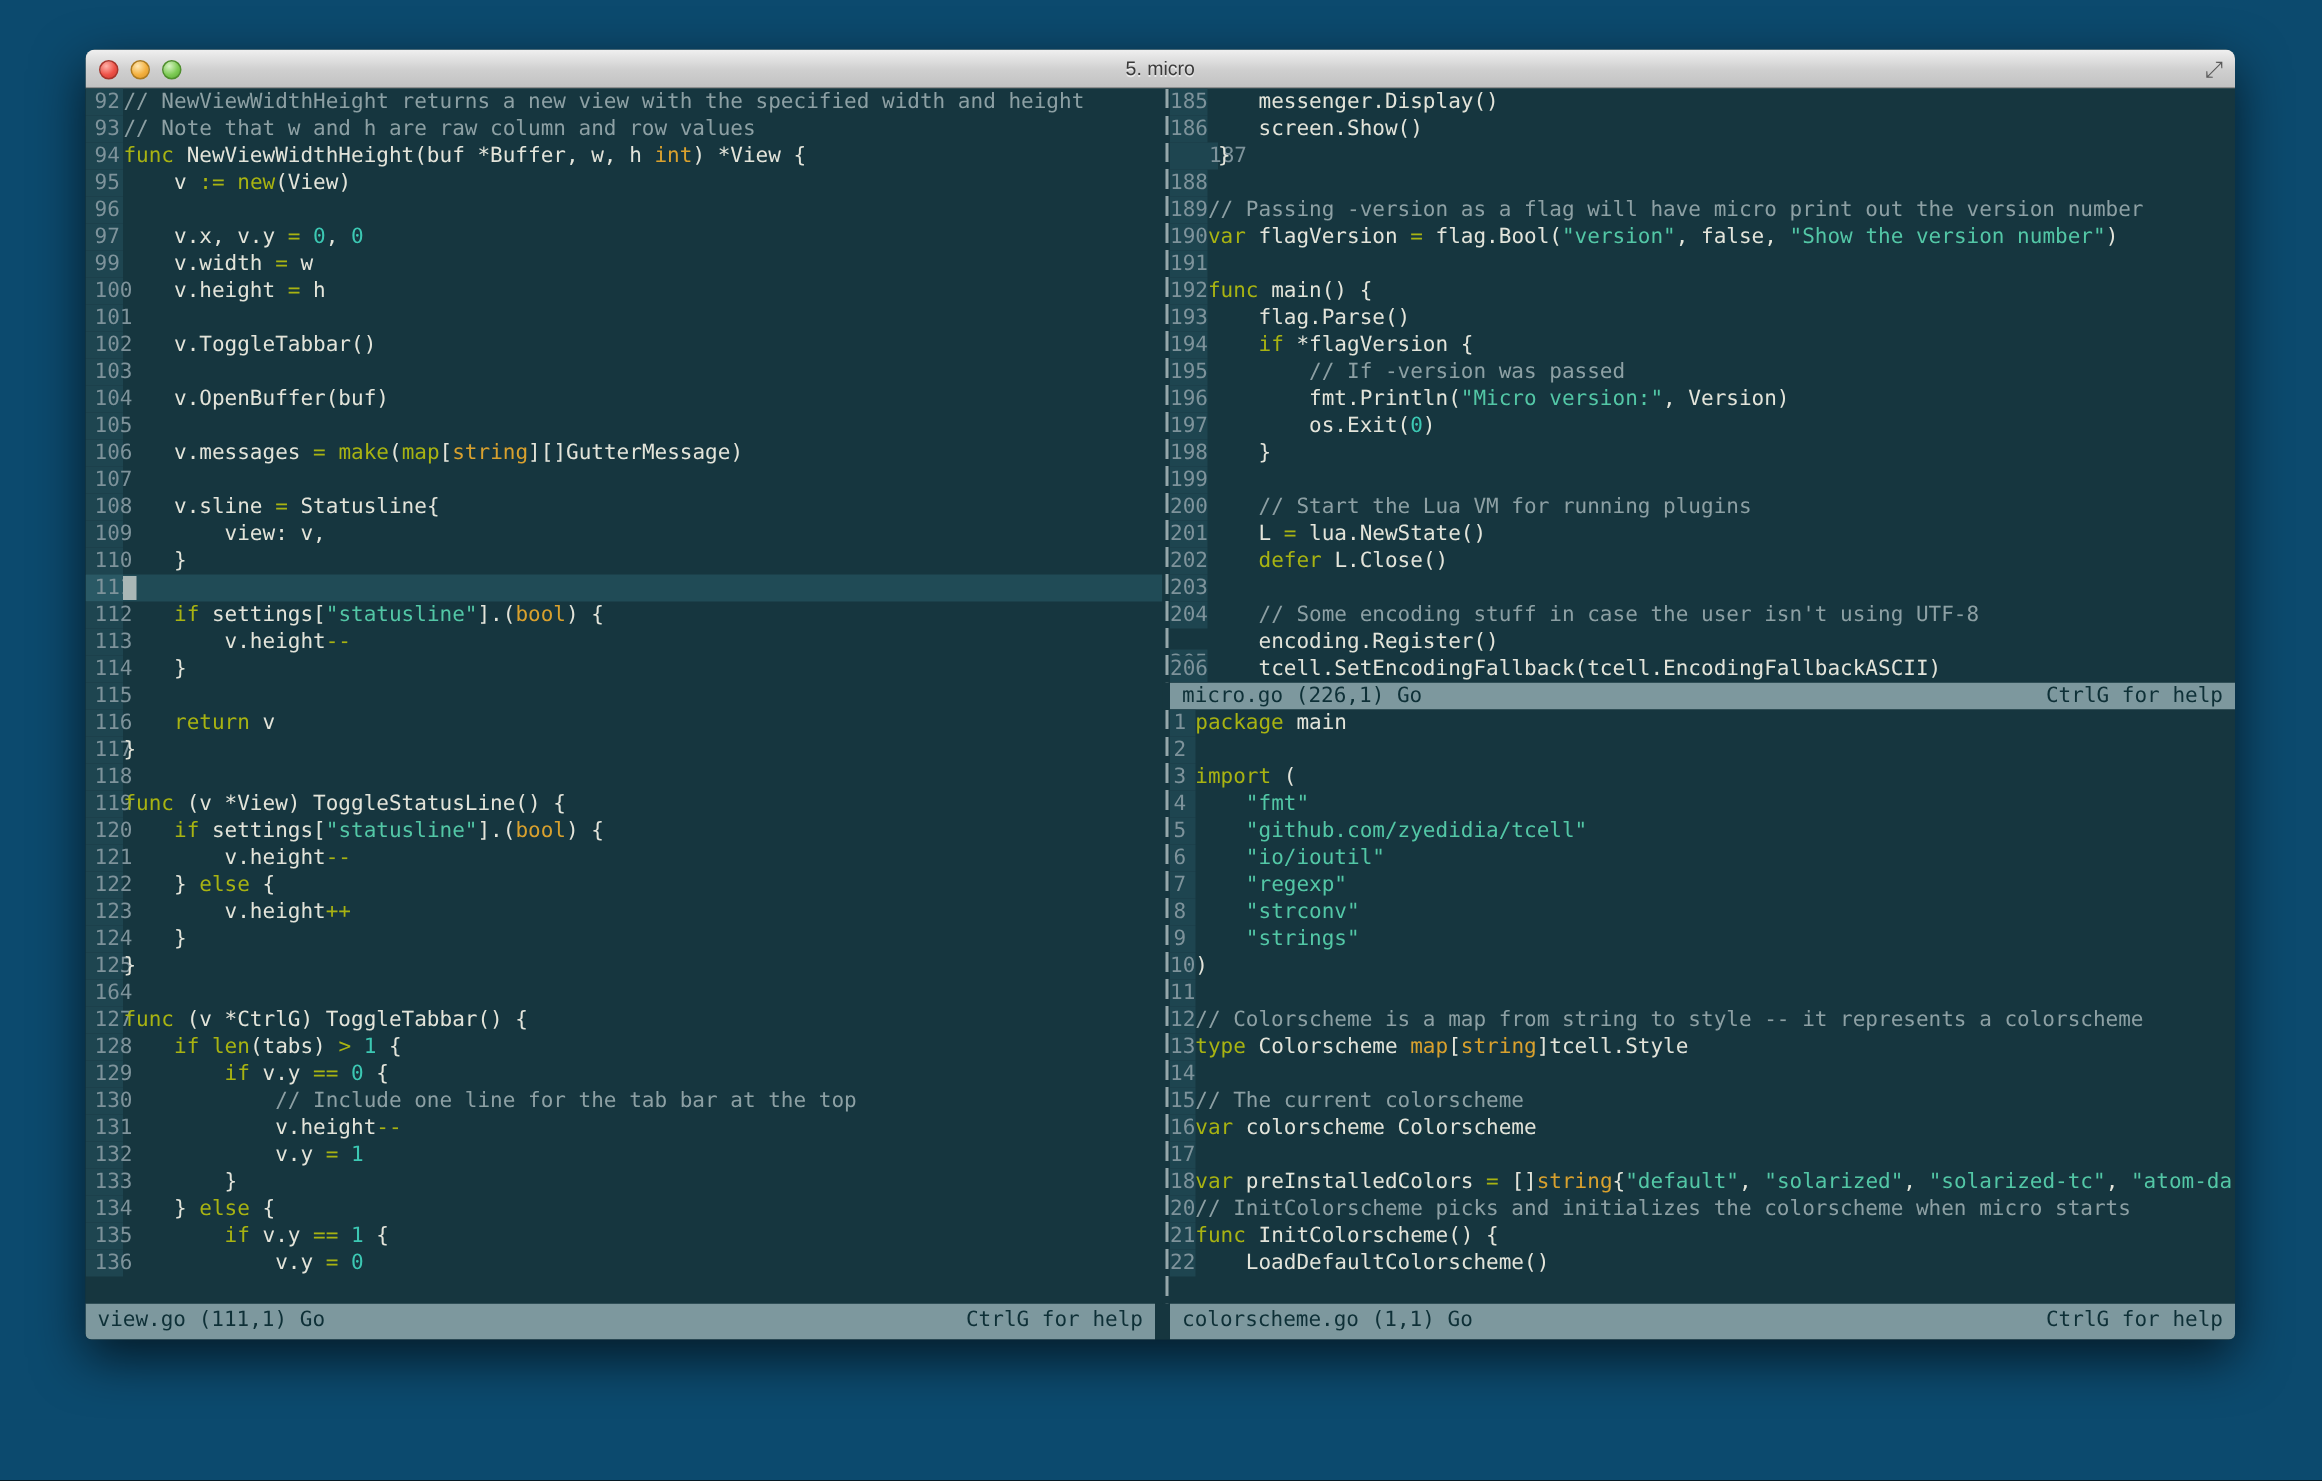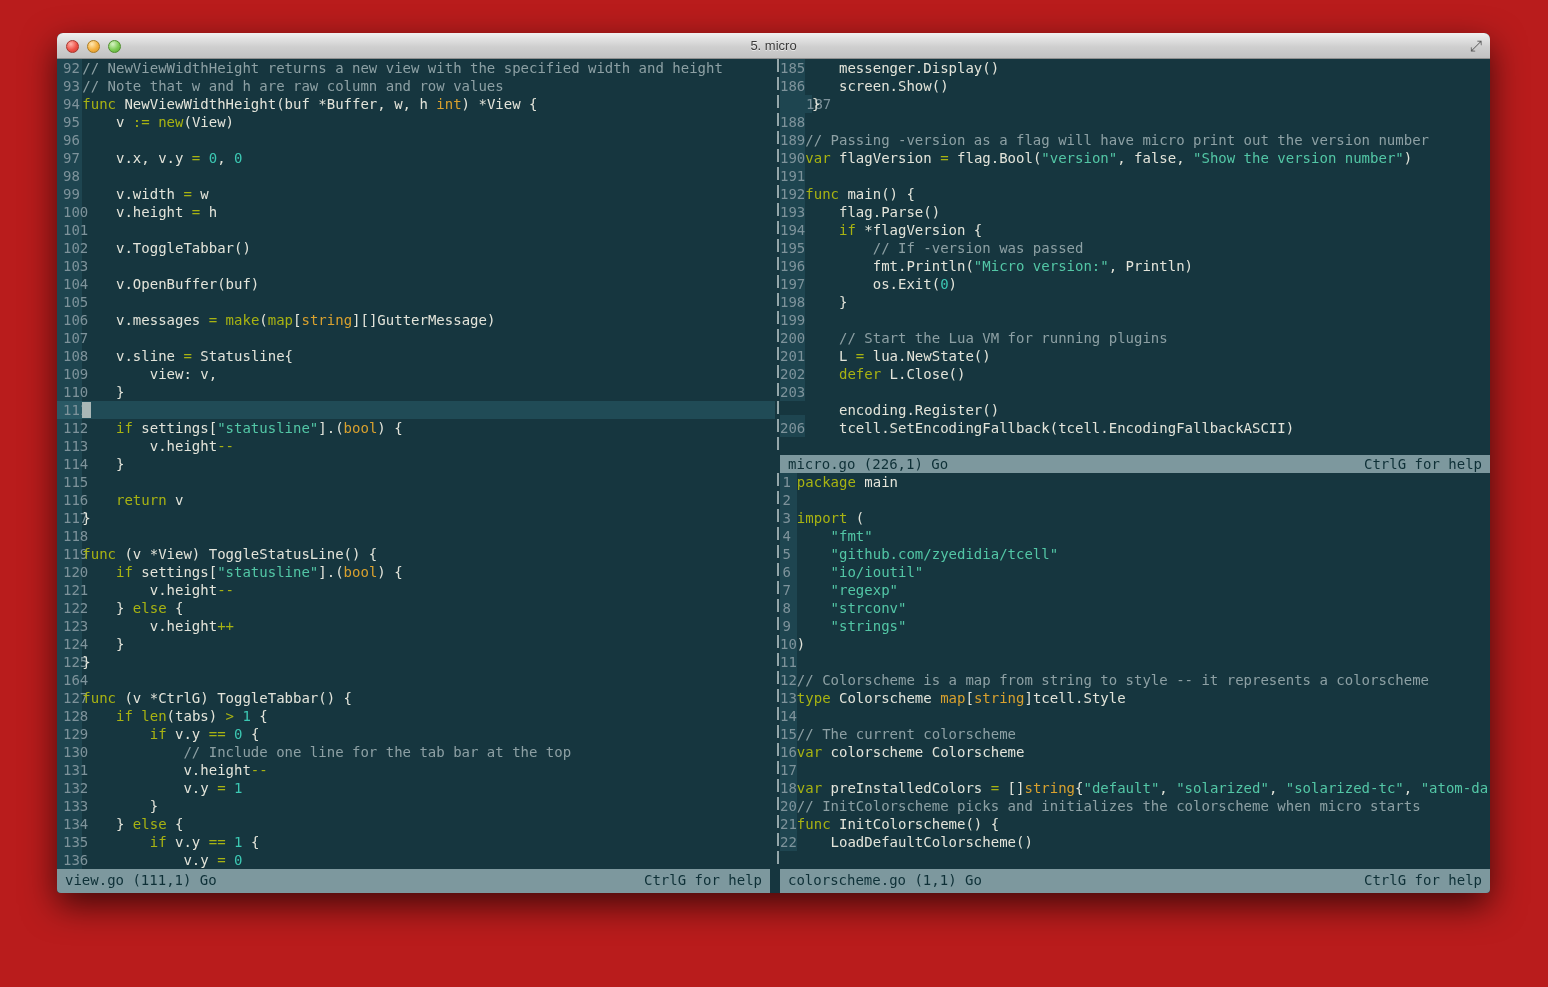--- a/index.html
+++ b/index.html
@@ -1,18 +1,18 @@
 <!DOCTYPE html>
 <html style="--c-bg: #16363f; --c-gutter: #1e4550; --c-curline: #204b56; --c-curline-gutter: #2a5965; --c-lnum: #7e939b; --c-text: #e3e4da; --c-comment: #8da0a4; --c-kw: #a8b312; --c-type: #d9a12e; --c-str: #53c7a6; --c-num: #3cc8b3; --c-status-bg: #7d989e; --c-status-text: #0e3037; --c-divider: #95a7aa; --c-cursor: #a9b7b6;"><head>
 <meta charset="utf-8">
 <style>
   * { margin:0; padding:0; box-sizing:border-box; }
   html,body { background:#000; }
   .screen {
-    position:relative; width:1548px; height:987px; background:#b91c1c;
+    position:relative; width:1548px; height:987px; background:#0c4a6e;
     font-family:"DejaVu Sans Mono", monospace; overflow:hidden;
   }
   .window {
     position:absolute; left:57px; top:33px; width:1433px; height:860px;
     border-radius:6px 6px 4px 4px; overflow:hidden;
     background:var(--c-bg); box-shadow:0 12px 34px rgba(0,0,0,0.65);
   }
   
   .titlebar {
     position:relative; height:26px;
@@ -92,21 +92,20 @@
     <div class="editor">
 
       <div class="col left">
         <div class="pane h45" id="pane-left">
             <div class="row"><span class="lnum" style="width: 3ch;">92</span><span class="code"><span class="tok-c">// NewViewWidthHeight returns a new view with the specified width and height</span></span></div>
             <div class="row"><span class="lnum" style="width: 3ch;">93</span><span class="code"><span class="tok-c">// Note that w and h are raw column and row values</span></span></div>
             <div class="row"><span class="lnum" style="width: 3ch;">94</span><span class="code"><span class="tok-k">func</span><span class="tok-t"> NewViewWidthHeight(buf *Buffer, w, h </span><span class="tok-y">int</span><span class="tok-t">) *View {</span></span></div>
             <div class="row"><span class="lnum" style="width: 3ch;">95</span><span class="code"><span class="tok-t">    v </span><span class="tok-k">:=</span><span class="tok-t"> </span><span class="tok-k">new</span><span class="tok-t">(View)</span></span></div>
             <div class="row"><span class="lnum" style="width: 3ch;">96</span><span class="code"></span></div>
             <div class="row"><span class="lnum" style="width: 3ch;">97</span><span class="code"><span class="tok-t">    v.x, v.y </span><span class="tok-k">=</span><span class="tok-t"> </span><span class="tok-n">0</span><span class="tok-t">, </span><span class="tok-n">0</span></span></div>
-            <div class="row"><span class="lnum" style="width: 3ch;">98</span><span class="code"></span></div>
             <div class="row"><span class="lnum" style="width: 3ch;">99</span><span class="code"><span class="tok-t">    v.width </span><span class="tok-k">=</span><span class="tok-t"> w</span></span></div>
             <div class="row"><span class="lnum" style="width: 3ch;">100</span><span class="code"><span class="tok-t">    v.height </span><span class="tok-k">=</span><span class="tok-t"> h</span></span></div>
             <div class="row"><span class="lnum" style="width: 3ch;">101</span><span class="code"></span></div>
             <div class="row"><span class="lnum" style="width: 3ch;">102</span><span class="code"><span class="tok-t">    v.ToggleTabbar()</span></span></div>
             <div class="row"><span class="lnum" style="width: 3ch;">103</span><span class="code"></span></div>
             <div class="row"><span class="lnum" style="width: 3ch;">104</span><span class="code"><span class="tok-t">    v.OpenBuffer(buf)</span></span></div>
             <div class="row"><span class="lnum" style="width: 3ch;">105</span><span class="code"></span></div>
             <div class="row"><span class="lnum" style="width: 3ch;">106</span><span class="code"><span class="tok-t">    v.messages </span><span class="tok-k">=</span><span class="tok-t"> </span><span class="tok-k">make</span><span class="tok-t">(</span><span class="tok-k">map</span><span class="tok-t">[</span><span class="tok-y">string</span><span class="tok-t">][]GutterMessage)</span></span></div>
             <div class="row"><span class="lnum" style="width: 3ch;">107</span><span class="code"></span></div>
             <div class="row"><span class="lnum" style="width: 3ch;">108</span><span class="code"><span class="tok-t">    v.sline </span><span class="tok-k">=</span><span class="tok-t"> Statusline{</span></span></div>
@@ -151,28 +150,29 @@
             <div class="row"><span class="lnum" style="width: 3ch;">186</span><span class="code"><span class="tok-t">    screen.Show()</span></span></div>
             <div class="row"><span class="lnum" style="width: 3ch; padding-left: 26px;">187</span><span class="code"><span class="tok-t">}</span></span></div>
             <div class="row"><span class="lnum" style="width: 3ch;">188</span><span class="code"></span></div>
             <div class="row"><span class="lnum" style="width: 3ch;">189</span><span class="code"><span class="tok-c">// Passing -version as a flag will have micro print out the version number</span></span></div>
             <div class="row"><span class="lnum" style="width: 3ch;">190</span><span class="code"><span class="tok-k">var</span><span class="tok-t"> flagVersion </span><span class="tok-k">=</span><span class="tok-t"> flag.Bool(</span><span class="tok-s">"version"</span><span class="tok-t">, false, </span><span class="tok-s">"Show the version number"</span><span class="tok-t">)</span></span></div>
             <div class="row"><span class="lnum" style="width: 3ch;">191</span><span class="code"></span></div>
             <div class="row"><span class="lnum" style="width: 3ch;">192</span><span class="code"><span class="tok-k">func</span><span class="tok-t"> main() {</span></span></div>
             <div class="row"><span class="lnum" style="width: 3ch;">193</span><span class="code"><span class="tok-t">    flag.Parse()</span></span></div>
             <div class="row"><span class="lnum" style="width: 3ch;">194</span><span class="code"><span class="tok-t">    </span><span class="tok-k">if</span><span class="tok-t"> *flagVersion {</span></span></div>
             <div class="row"><span class="lnum" style="width: 3ch;">195</span><span class="code"><span class="tok-c">        // If -version was passed</span></span></div>
-            <div class="row"><span class="lnum" style="width: 3ch;">196</span><span class="code"><span class="tok-t">        fmt.Println(</span><span class="tok-s">"Micro version:"</span><span class="tok-t">, Println)</span></span></div>
+            <div class="row"><span class="lnum" style="width: 3ch;">196</span><span class="code"><span class="tok-t">        fmt.Println(</span><span class="tok-s">"Micro version:"</span><span class="tok-t">, Version)</span></span></div>
             <div class="row"><span class="lnum" style="width: 3ch;">197</span><span class="code"><span class="tok-t">        os.Exit(</span><span class="tok-n">0</span><span class="tok-t">)</span></span></div>
             <div class="row"><span class="lnum" style="width: 3ch;">198</span><span class="code"><span class="tok-t">    }</span></span></div>
             <div class="row"><span class="lnum" style="width: 3ch;">199</span><span class="code"></span></div>
             <div class="row"><span class="lnum" style="width: 3ch;">200</span><span class="code"><span class="tok-c">    // Start the Lua VM for running plugins</span></span></div>
             <div class="row"><span class="lnum" style="width: 3ch;">201</span><span class="code"><span class="tok-t">    L </span><span class="tok-k">=</span><span class="tok-t"> lua.NewState()</span></span></div>
             <div class="row"><span class="lnum" style="width: 3ch;">202</span><span class="code"><span class="tok-t">    </span><span class="tok-k">defer</span><span class="tok-t"> L.Close()</span></span></div>
             <div class="row"><span class="lnum" style="width: 3ch;">203</span><span class="code"></span></div>
+            <div class="row"><span class="lnum" style="width: 3ch;">204</span><span class="code"><span class="tok-c">    // Some encoding stuff in case the user isn't using UTF-8</span></span></div>
             <div class="row"><span class="lnum" style="width: 3ch; margin-top: 14px;">205</span><span class="code"><span class="tok-t">    encoding.Register()</span></span></div>
             <div class="row"><span class="lnum" style="width: 3ch;">206</span><span class="code"><span class="tok-t">    tcell.SetEncodingFallback(tcell.EncodingFallbackASCII)</span></span></div>
           </div>
         <div class="statusbar mid">
           <span>micro.go (226,1) Go</span>
           <span>CtrlG for help</span>
         </div>
         <div class="pane h22 vsplit" id="pane-right-bottom">
             <div class="row"><span class="lnum" style="width: 2ch;">1</span><span class="code"><span class="tok-k">package</span><span class="tok-t"> main</span></span></div>
             <div class="row"><span class="lnum" style="width: 2ch;">2</span><span class="code"></span></div>

